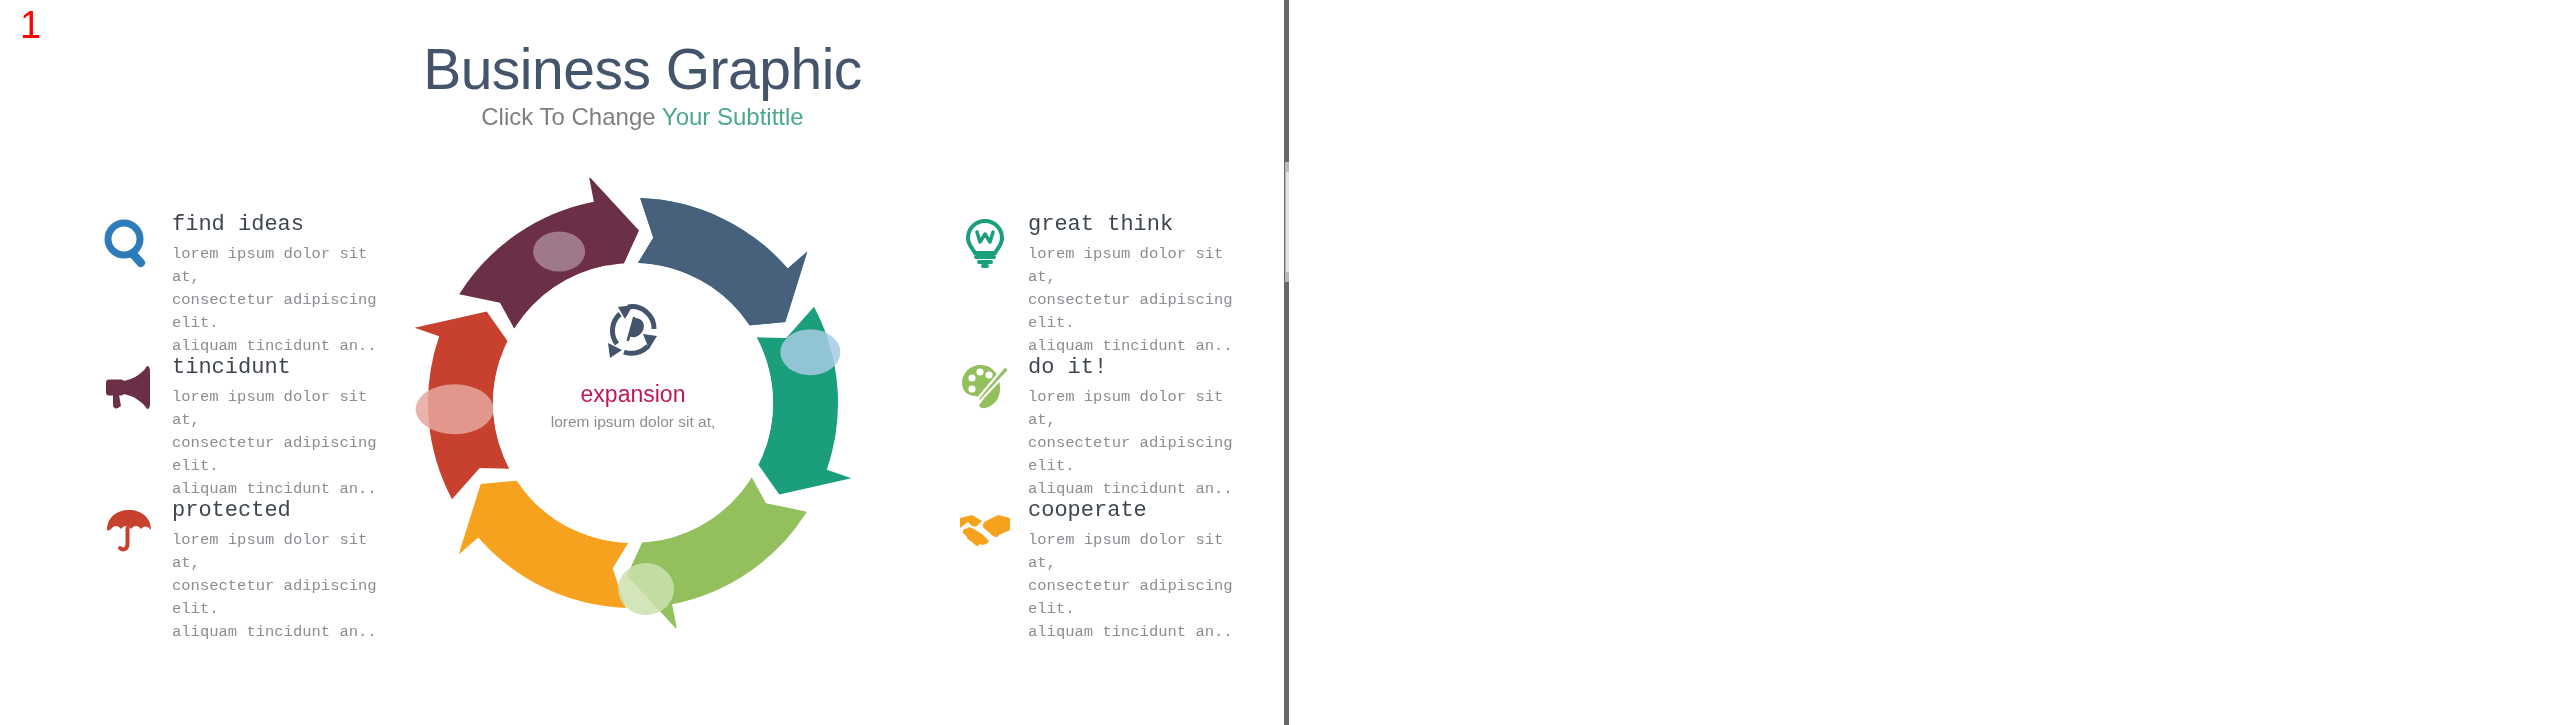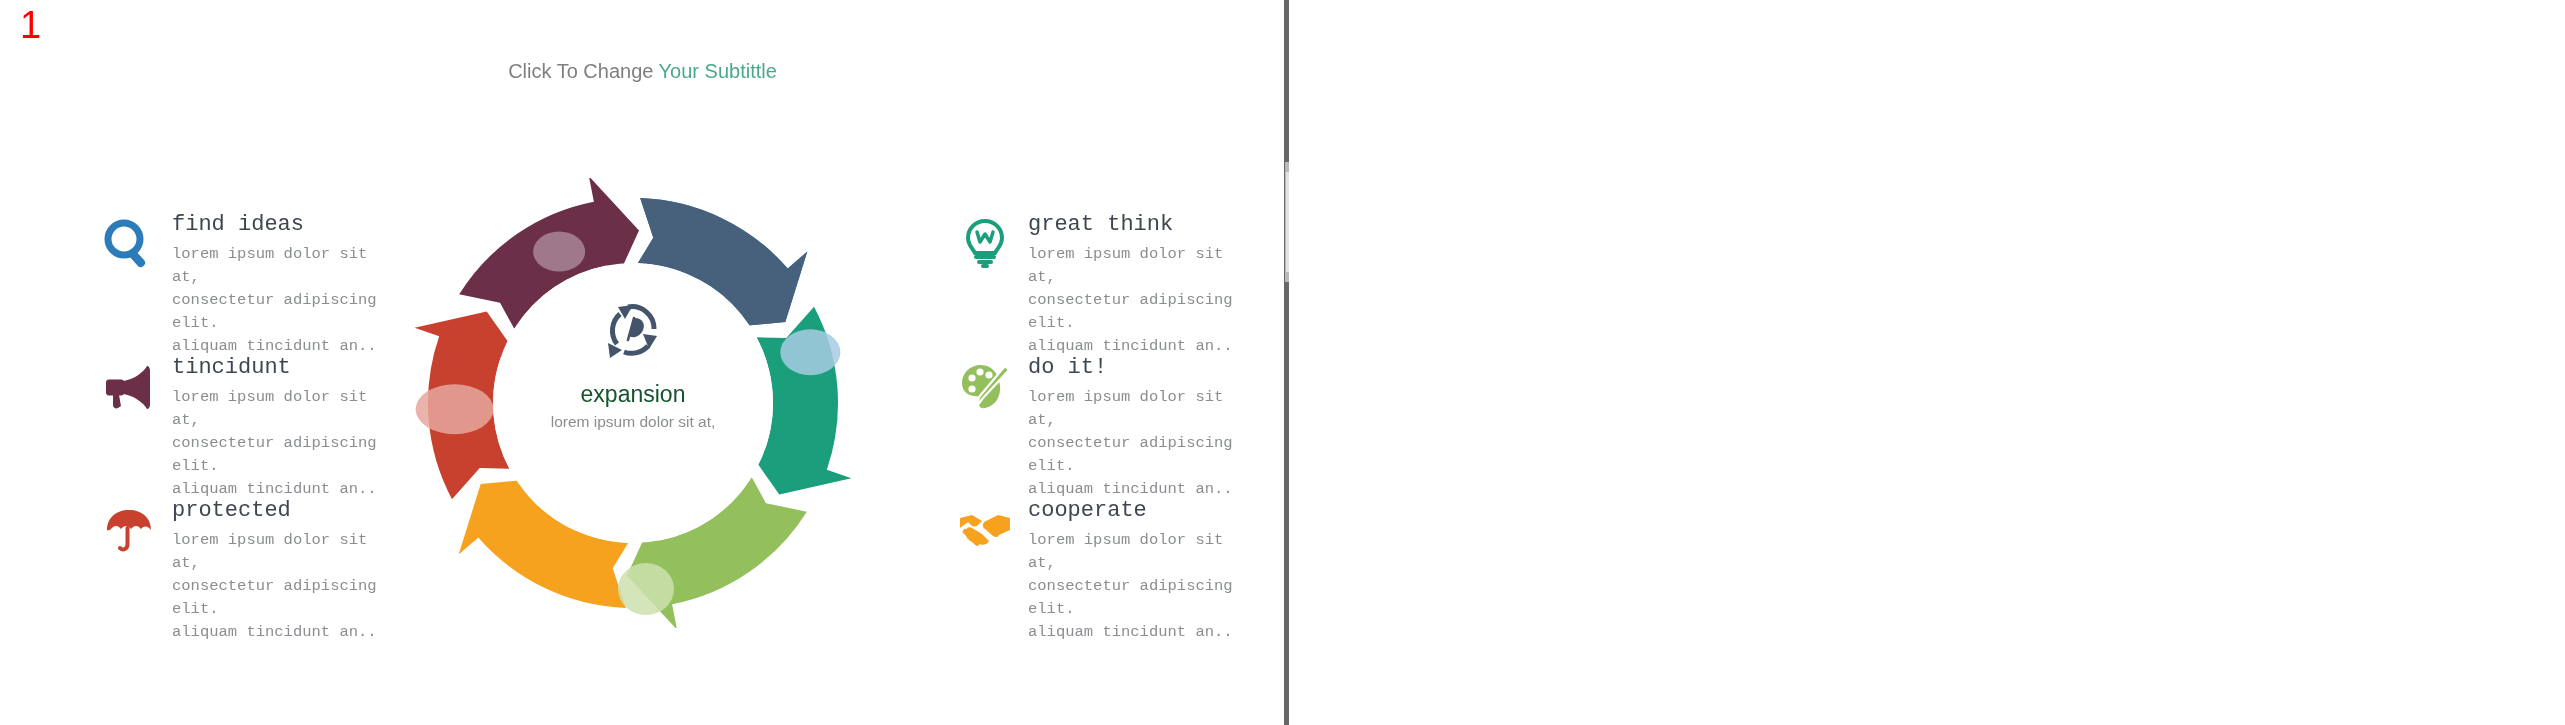--- a/index.html
+++ b/index.html
@@ -84,22 +84,22 @@
   }
   #slide-title {
     font-size: 57px;
     line-height: 62px;
     color: #44546a;
     font-weight: 400;
     letter-spacing: -0.5px;
     font-family: "Liberation Sans", sans-serif;
   }
   #slide-subtitle {
-    margin-top: 20px;
-    font-size: 20px;
+    margin-top: 4px;
+    font-size: 24px;
     line-height: 26px;
     color: #7f7f7f;
     font-weight: 400;
   }
   #slide-subtitle .accent { color: #4aa98b; }
 
   
   .feature-col { position: absolute; width: 260px; }
   #col-left  { left: 100px; top: 212px; }
   #col-right { left: 956px; top: 212px; }
@@ -165,21 +165,21 @@
     height: 66px;
   }
   #center-title {
     position: absolute;
     left: 0;
     top: 202px;
     width: 450px;
     text-align: center;
     font-size: 23px;
     line-height: 28px;
-    color: #14532d;
+    color: #be185d;
     font-weight: 400;
   }
   #center-desc {
     position: absolute;
     left: 0;
     top: 232px;
     width: 450px;
     text-align: center;
     font-size: 15.5px;
     line-height: 23px;
@@ -188,20 +188,21 @@
   }
 </style>
 </head>
 <body>
 
 <div id="slide-canvas">
 
   <div id="slide-number">1</div>
 
   <div id="header">
+    <div id="slide-title">Business Graphic</div>
     <div id="slide-subtitle">
       <span>Click To Change </span><span class="accent">Your Subtittle</span>
     </div>
   </div>
 
   <div class="feature-col" id="col-left">
 
     <div class="feature-item">
       <span class="feature-icon">
         <svg width="50" height="50" viewBox="0 0 50 50">

